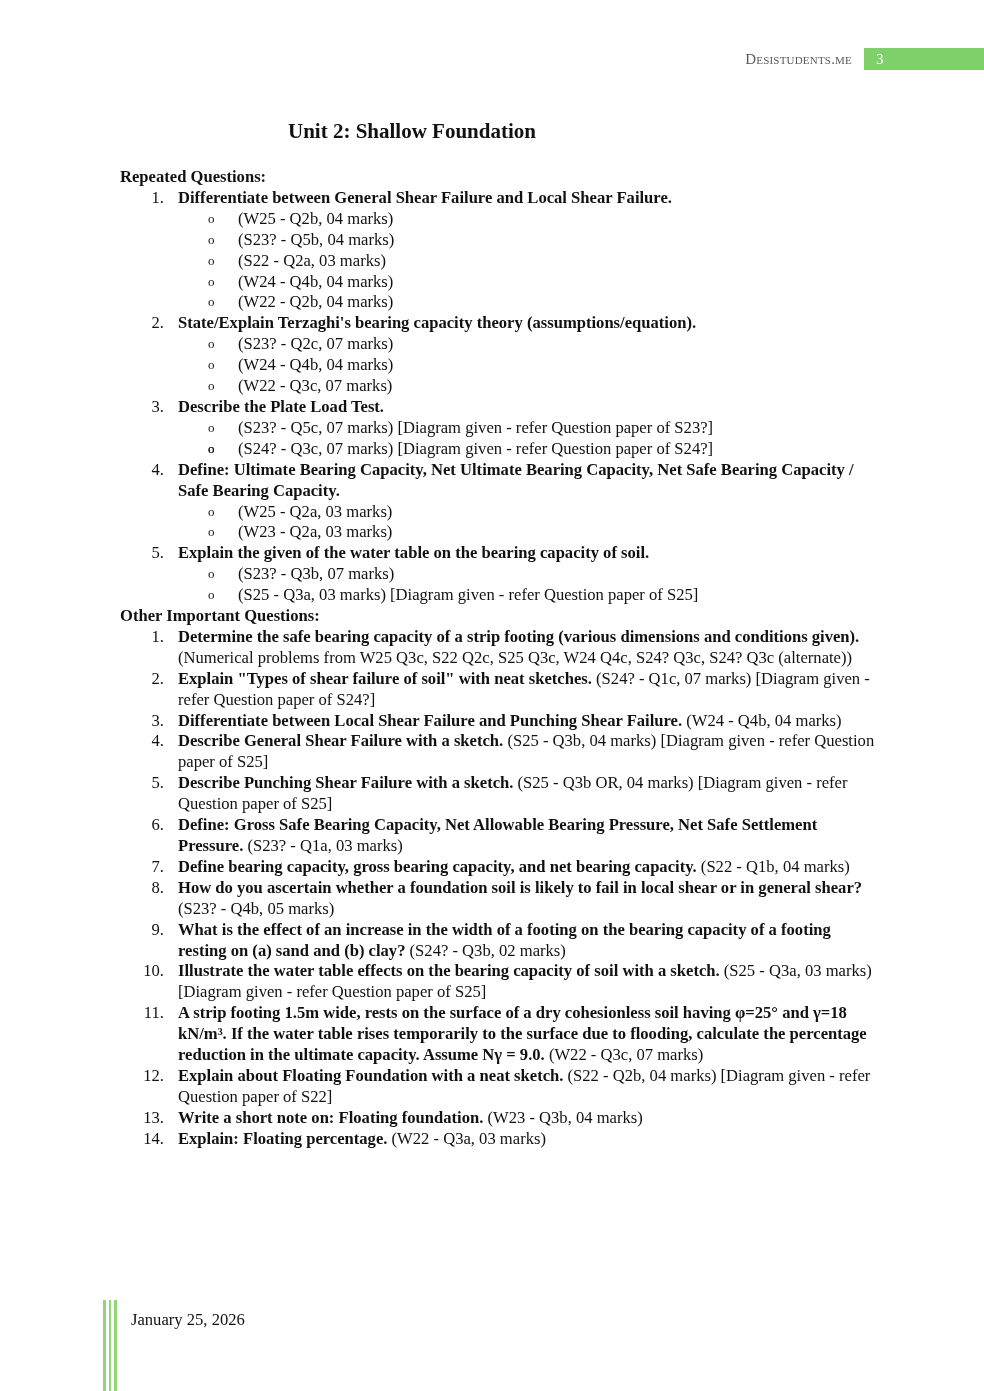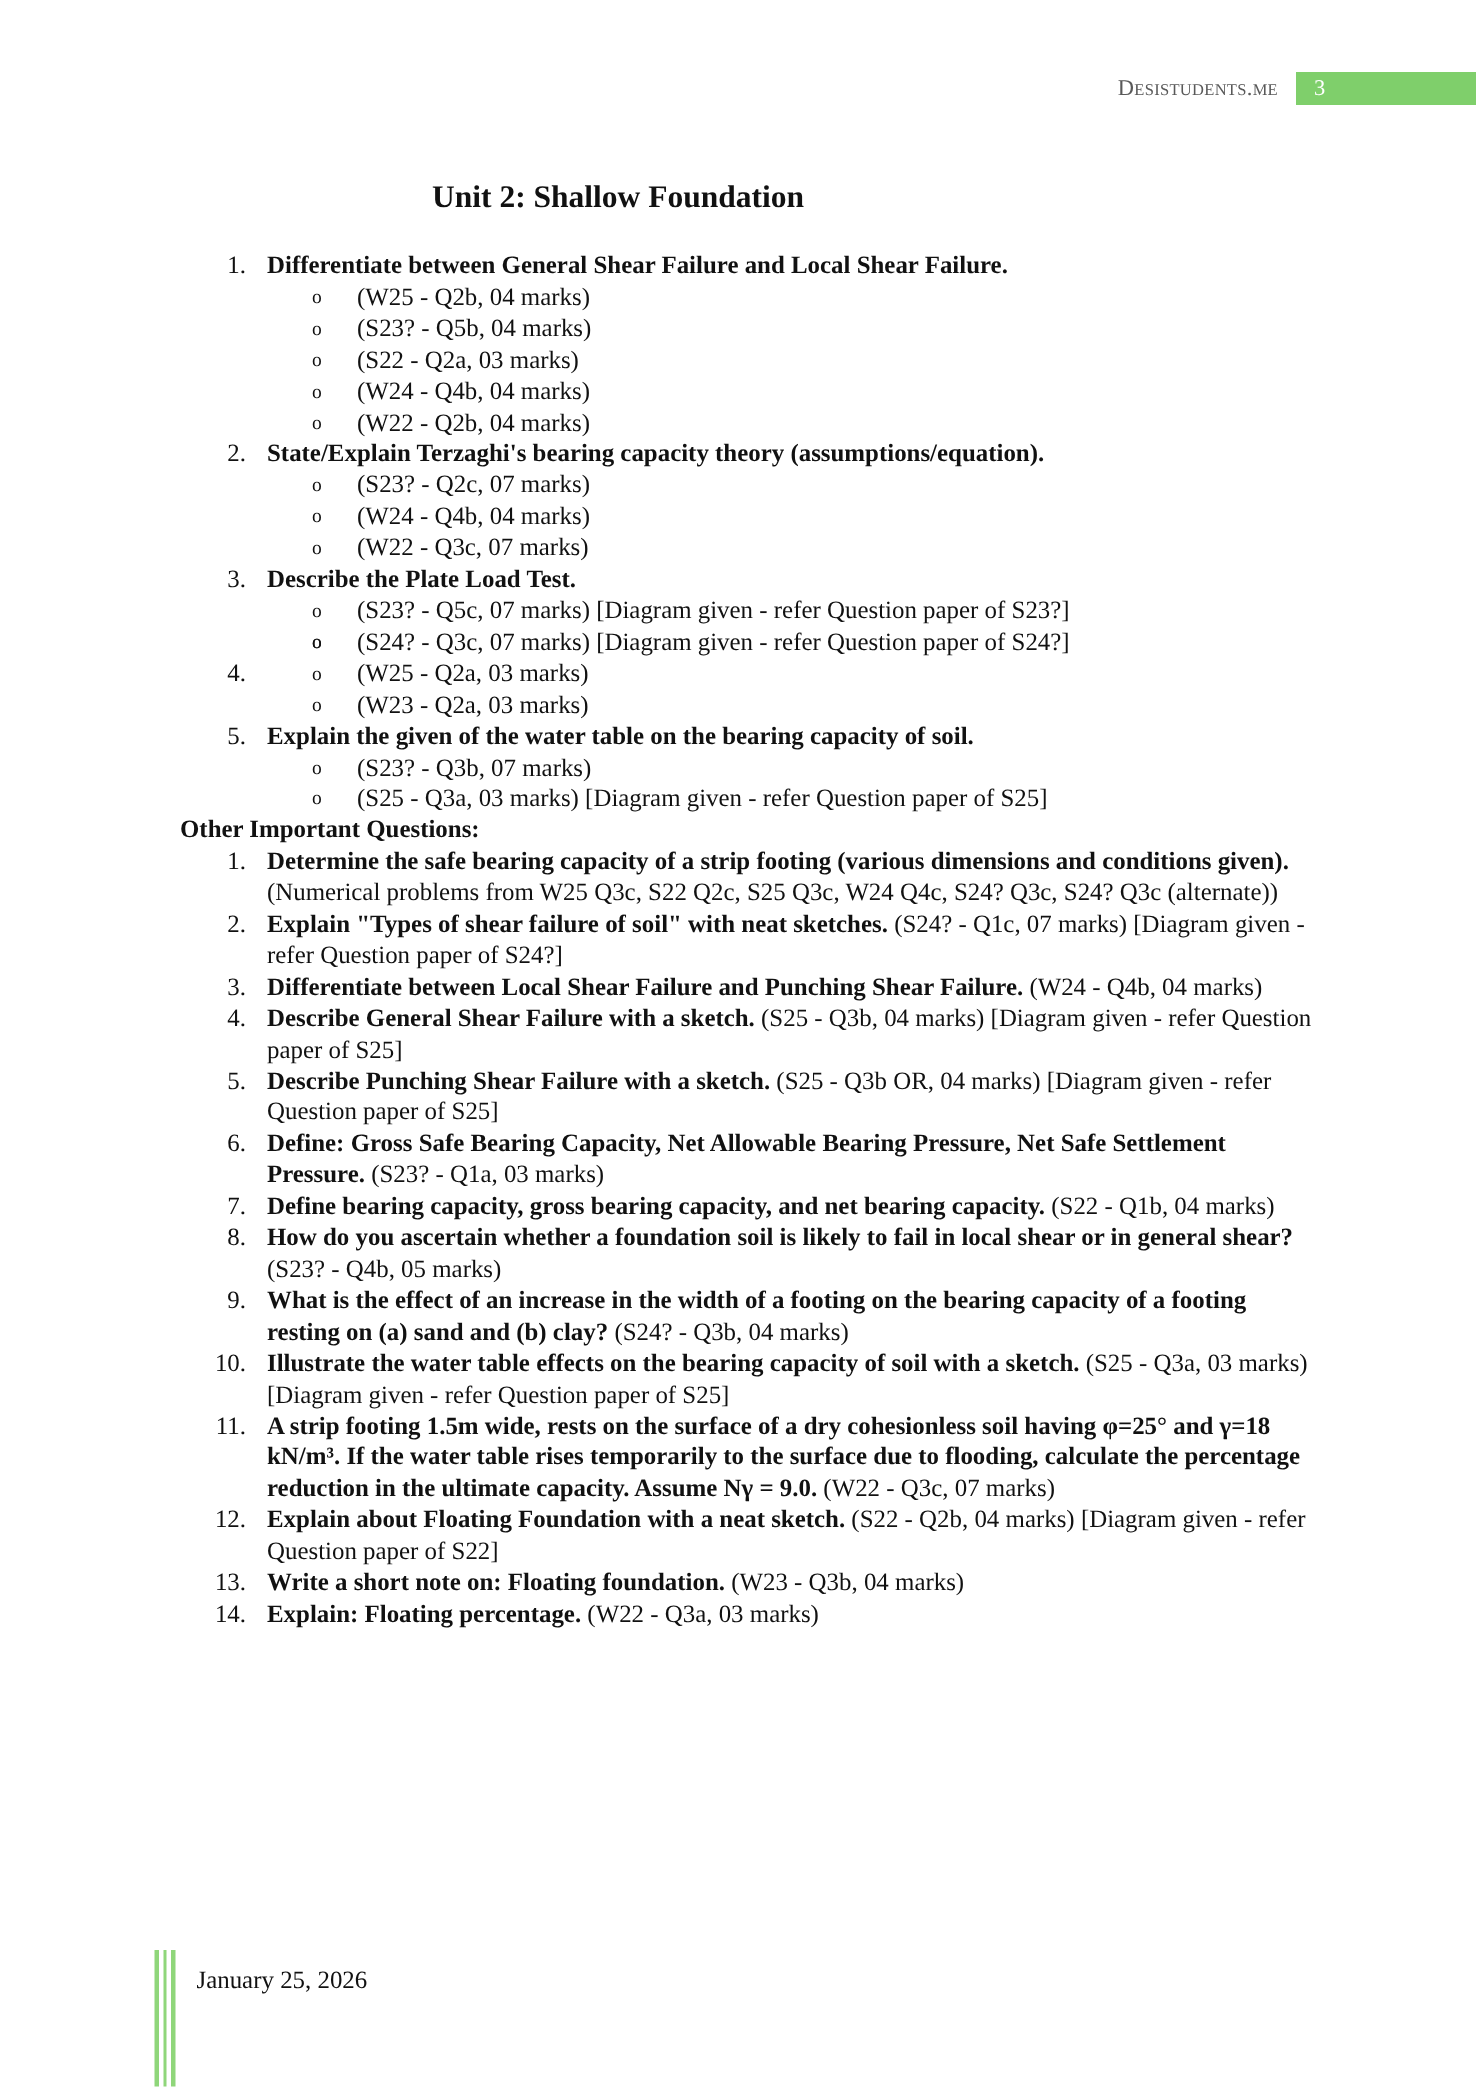--- a/index.html
+++ b/index.html
@@ -47,59 +47,60 @@
 <body>
 
 <div class="header">
   <span class="brand">Desistudents.me</span>
   <span class="page-num">3</span>
 </div>
 
 <div class="title">Unit 2: Shallow Foundation</div>
 
 <div class="content">
+  <div class="section-heading">Repeated Questions:</div>
   <ol class="q" id="repeated-list">
       <li><span class="num">1.</span><span class="bold">Differentiate between General Shear Failure and Local Shear Failure.</span><ul class="sub">
           <li><span class="bullet">o</span><span>(W25 - Q2b, 04 marks)</span></li>
           <li><span class="bullet">o</span><span>(S23? - Q5b, 04 marks)</span></li>
           <li><span class="bullet">o</span><span>(S22 - Q2a, 03 marks)</span></li>
           <li><span class="bullet">o</span><span>(W24 - Q4b, 04 marks)</span></li>
           <li><span class="bullet">o</span><span>(W22 - Q2b, 04 marks)</span></li>
         </ul></li>
       <li><span class="num">2.</span><span class="bold">State/Explain Terzaghi's bearing capacity theory (assumptions/equation).</span><ul class="sub">
           <li><span class="bullet">o</span><span>(S23? - Q2c, 07 marks)</span></li>
           <li><span class="bullet">o</span><span>(W24 - Q4b, 04 marks)</span></li>
           <li><span class="bullet">o</span><span>(W22 - Q3c, 07 marks)</span></li>
         </ul></li>
       <li><span class="num">3.</span><span class="bold">Describe the Plate Load Test.</span><ul class="sub">
           <li><span class="bullet">o</span><span>(S23? - Q5c, 07 marks) [Diagram given - refer Question paper of S23?]</span></li>
           <li><span class="bullet">o</span></li>
           <li><span class="bullet">o</span><span>(S24? - Q3c, 07 marks) [Diagram given - refer Question paper of S24?]</span></li>
         </ul></li>
-      <li><span class="num">4.</span><ul class="sub">
+      <li><span class="num">4.</span><span class="bold">Define: Ultimate Bearing Capacity, Net Ultimate Bearing Capacity, Net Safe Bearing Capacity / Safe Bearing Capacity.</span><ul class="sub">
           <li><span class="bullet">o</span><span>(W25 - Q2a, 03 marks)</span></li>
           <li><span class="bullet">o</span><span>(W23 - Q2a, 03 marks)</span></li>
         </ul></li>
       <li><span class="num">5.</span><span class="bold">Explain the given of the water table on the bearing capacity of soil.</span><ul class="sub">
           <li><span class="bullet">o</span><span>(S23? - Q3b, 07 marks)</span></li>
           <li><span class="bullet">o</span><span>(S25 - Q3a, 03 marks) [Diagram given - refer Question paper of S25]</span></li>
         </ul></li>
     </ol>
 
   <div class="section-heading">Other Important Questions:</div>
   <ol class="q" id="other-list">
       <li><span class="num">1.</span><span class="bold">Determine the safe bearing capacity of a strip footing (various dimensions and conditions given).</span><span> (Numerical problems from W25 Q3c, S22 Q2c, S25 Q3c, W24 Q4c, S24? Q3c, S24? Q3c (alternate))</span></li>
       <li><span class="num">2.</span><span class="bold">Explain "Types of shear failure of soil" with neat sketches.</span><span> (S24? - Q1c, 07 marks) [Diagram given - refer Question paper of S24?]</span></li>
       <li><span class="num">3.</span><span class="bold">Differentiate between Local Shear Failure and Punching Shear Failure.</span><span> (W24 - Q4b, 04 marks)</span></li>
       <li><span class="num">4.</span><span class="bold">Describe General Shear Failure with a sketch.</span><span> (S25 - Q3b, 04 marks) [Diagram given - refer Question paper of S25]</span></li>
       <li><span class="num">5.</span><span class="bold">Describe Punching Shear Failure with a sketch.</span><span> (S25 - Q3b OR, 04 marks) [Diagram given - refer Question paper of S25]</span></li>
       <li><span class="num">6.</span><span class="bold">Define: Gross Safe Bearing Capacity, Net Allowable Bearing Pressure, Net Safe Settlement Pressure.</span><span> (S23? - Q1a, 03 marks)</span></li>
       <li><span class="num">7.</span><span class="bold">Define bearing capacity, gross bearing capacity, and net bearing capacity.</span><span> (S22 - Q1b, 04 marks)</span></li>
       <li><span class="num">8.</span><span class="bold">How do you ascertain whether a foundation soil is likely to fail in local shear or in general shear?</span><span> (S23? - Q4b, 05 marks)</span></li>
-      <li><span class="num">9.</span><span class="bold">What is the effect of an increase in the width of a footing on the bearing capacity of a footing resting on (a) sand and (b) clay?</span><span> (S24? - Q3b, 04 marks)</span></li>
+      <li><span class="num">9.</span><span class="bold">What is the effect of an increase in the width of a footing on the bearing capacity of a footing resting on (a) sand and (b) clay?</span><span> (S24? - Q3b, 02 marks)</span></li>
       <li><span class="num">10.</span><span class="bold">Illustrate the water table effects on the bearing capacity of soil with a sketch.</span><span> (S25 - Q3a, 03 marks) [Diagram given - refer Question paper of S25]</span></li>
       <li><span class="num">11.</span><span class="bold">A strip footing 1.5m wide, rests on the surface of a dry cohesionless soil having φ=25° and γ=18 kN/m³. If the water table rises temporarily to the surface due to flooding, calculate the percentage reduction in the ultimate capacity. Assume Nγ = 9.0.</span><span> (W22 - Q3c, 07 marks)</span></li>
       <li><span class="num">12.</span><span class="bold">Explain about Floating Foundation with a neat sketch.</span><span> (S22 - Q2b, 04 marks) [Diagram given - refer Question paper of S22]</span></li>
       <li><span class="num">13.</span><span class="bold">Write a short note on: Floating foundation.</span><span> (W23 - Q3b, 04 marks)</span></li>
       <li><span class="num">14.</span><span class="bold">Explain: Floating percentage.</span><span> (W22 - Q3a, 03 marks)</span></li>
     </ol>
 </div>
 
 <div class="footer">
   <div class="bars">

